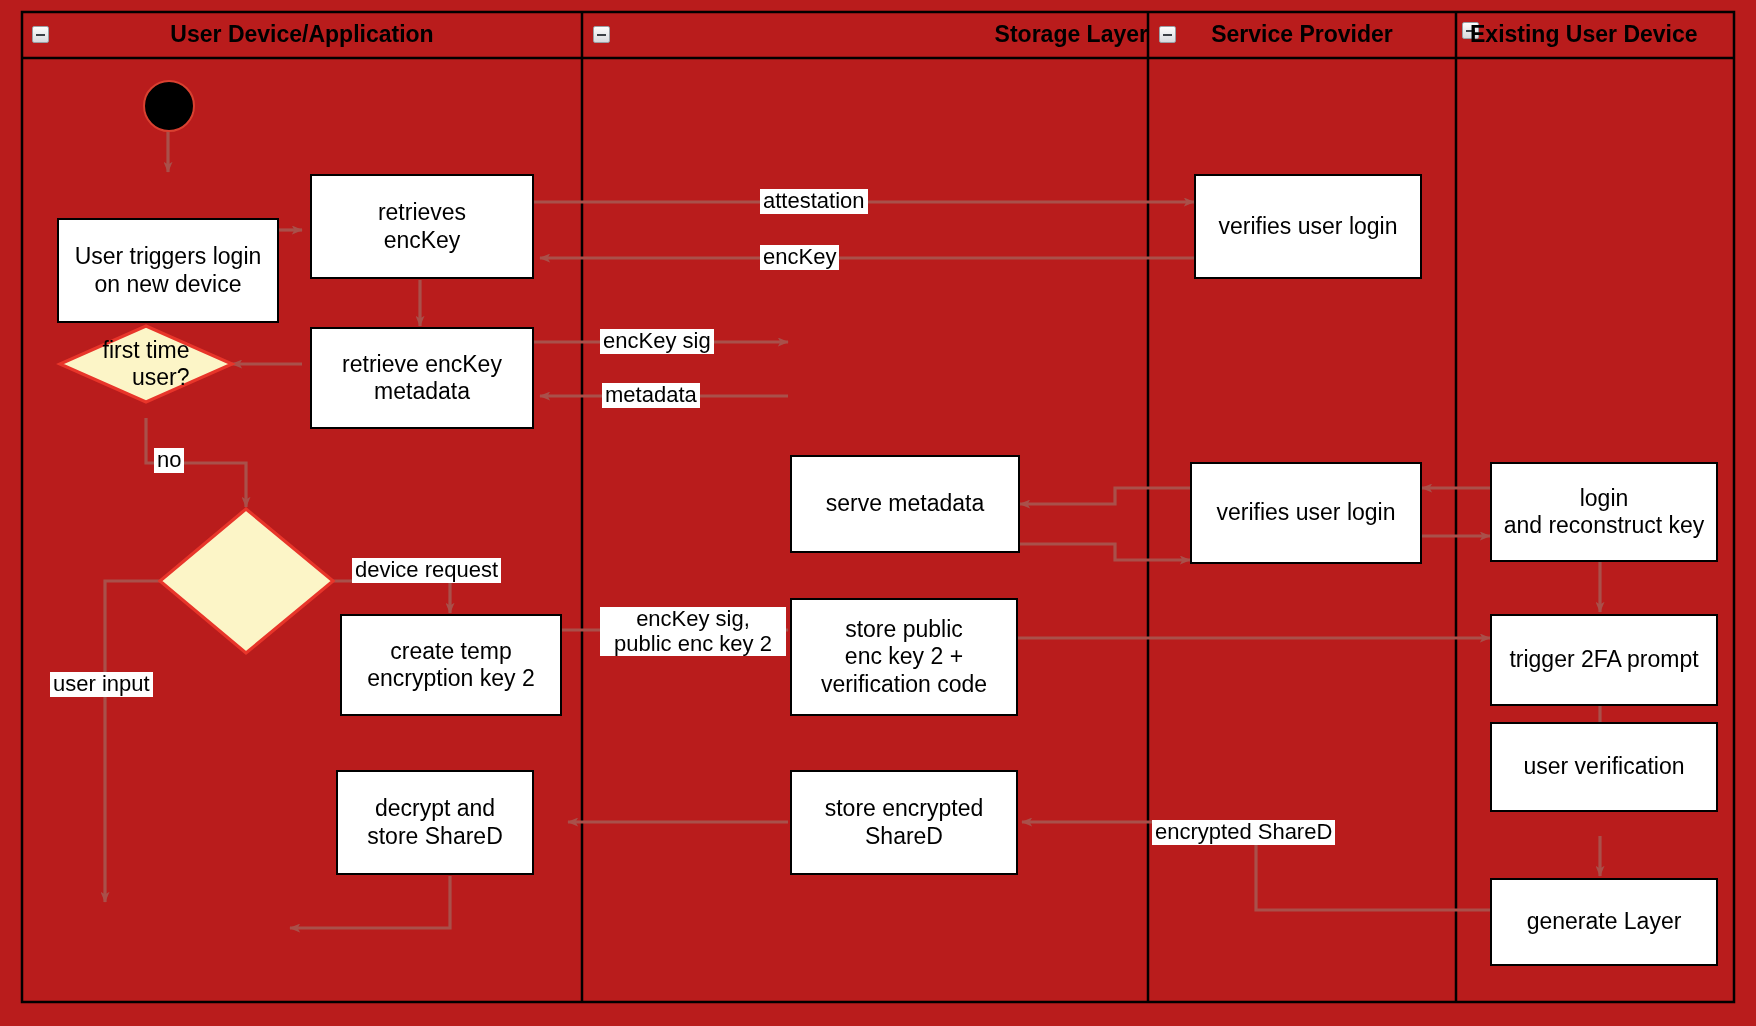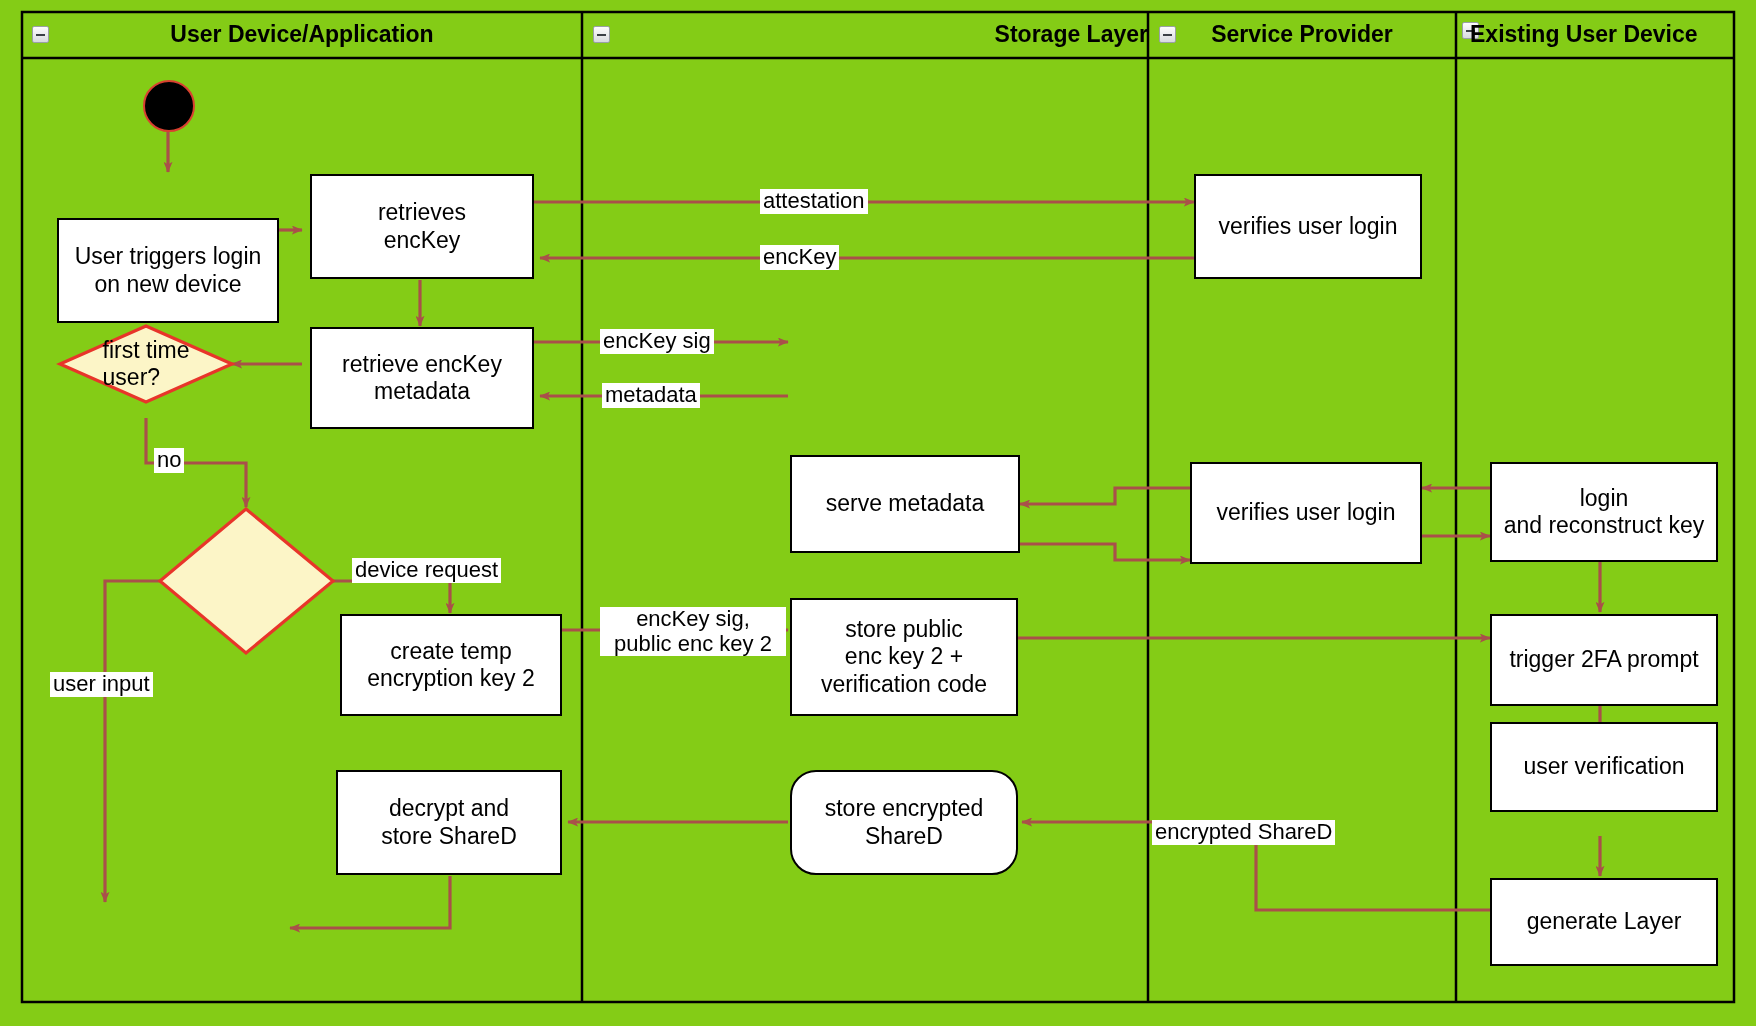--- a/index.html
+++ b/index.html
@@ -7,21 +7,21 @@
     padding: 0;
     background: #ffffff;
   }
   body {
     font-family: "Liberation Sans", sans-serif;
   }
   #diagram-root {
     position: relative;
     width: 1756px;
     height: 1026px;
-    background: #84cc16;
+    background: #b91c1c;
     overflow: hidden;
   }
   svg.layer {
     position: absolute;
     top: 0;
     left: 0;
     width: 1756px;
     height: 1026px;
   }
   .lane-header-label {
@@ -70,21 +70,21 @@
   }
   .diamond-label {
     position: absolute;
     left: 0;
     top: 0;
     width: 100%;
     height: 100%;
     display: flex;
     align-items: center;
     justify-content: center;
-    text-align: left;
+    text-align: right;
     font-size: 23px;
     color: #000000;
     line-height: 1.18;
     white-space: pre-line;
     pointer-events: none;
   }
   .edge-label {
     position: absolute;
     font-size: 22px;
     color: #000000;
@@ -198,32 +198,32 @@
 
   <div class="node" style="left:310px; top:174px; width:224px; height:105px;">retrieves
 encKey</div>
 
   <div class="node" style="left:310px; top:327px; width:224px; height:102px;">retrieve encKey
 metadata</div>
 
   <div class="node" style="left:340px; top:614px; width:222px; height:102px;">create temp
 encryption key 2</div>
 
-  <div class="node" style="left:336px; top:770px; width:226px; height:105px;">decrypt and
+  <div class="node" style="left:336px; top:770px; width:198px; height:105px;">decrypt and
 store ShareD</div>
 
 
 
   <div class="node" style="left:790px; top:455px; width:230px; height:98px;">serve metadata</div>
 
   <div class="node" style="left:790px; top:598px; width:228px; height:118px;">store public
 enc key 2 +
 verification code</div>
 
-  <div class="node" style="left:790px; top:770px; width:228px; height:105px;border-radius:26px;">store encrypted
+  <div class="node" style="left:790px; top:770px; width:228px; height:105px;">store encrypted
 ShareD</div>
 
   <div class="node" style="left:1194px; top:174px; width:228px; height:105px;">verifies user login</div>
 
   <div class="node" style="left:1190px; top:462px; width:232px; height:102px;">verifies user login</div>
 
   <div class="node" style="left:1490px; top:462px; width:228px; height:100px;">login
 and reconstruct key</div>
 
   <div class="node" style="left:1490px; top:614px; width:228px; height:92px;">trigger 2FA prompt</div>

